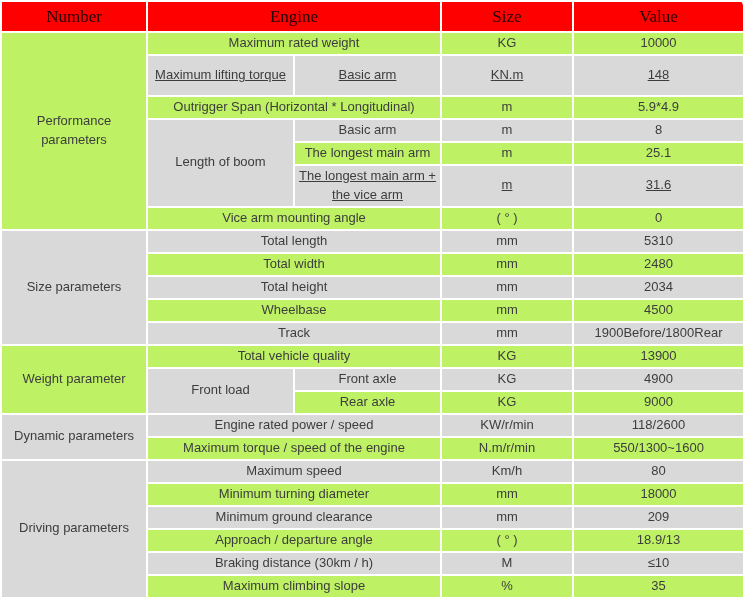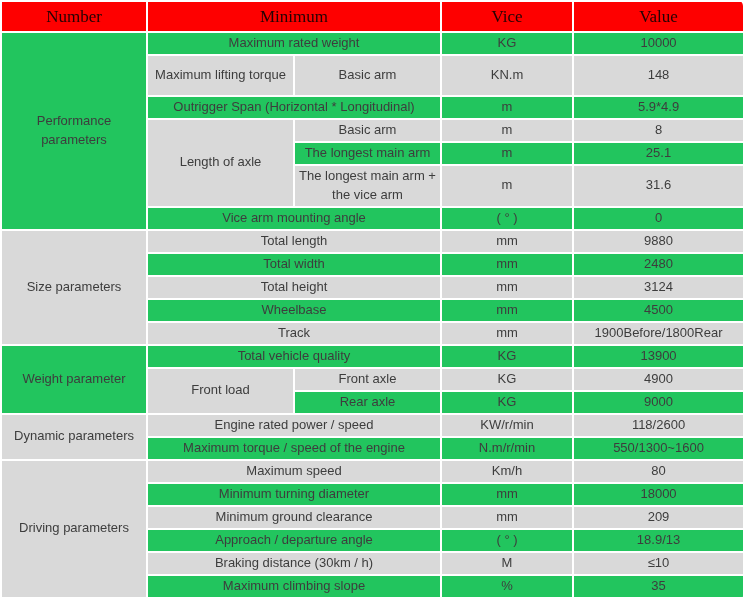--- a/index.html
+++ b/index.html
@@ -35,42 +35,42 @@
     font-weight: normal;
     font-size: 17px;
     height: 27px;
   }
   tbody td {
     font-size: 13px;
     color: #3d3d3d;
     height: 19px;
     line-height: 1.45;
   }
-  tr.l > td { background: #22c55e; }
+  tr.l > td { background: #bef264; }
   tr.d > td { background: #d9d9d9; }
   td.span-cell { background: #d9d9d9; }
-  tr.tall > td { height: 37px; }
+  tr.tall > td { height: 37px; text-decoration: underline; }
 </style>
 </head>
 <body>
 
 <div class="wrap">
 <table class="spec">
   <colgroup>
     <col style="width:146px">
     <col style="width:147px">
     <col style="width:147px">
     <col style="width:132px">
     <col style="width:171px">
   </colgroup>
   <thead>
     <tr>
       <th>Number</th>
-      <th colspan="2">Minimum</th>
-      <th>Vice</th>
+      <th colspan="2">Engine</th>
+      <th>Size</th>
       <th>Value</th>
     </tr>
   </thead>
   <tbody>
 
     <tr class="l">
       <td rowspan="7" class="span-cell">Performance parameters</td>
       <td colspan="2">Maximum rated weight</td>
       <td>KG</td>
       <td>10000</td>
@@ -80,21 +80,21 @@
       <td>Basic arm</td>
       <td>KN.m</td>
       <td>148</td>
     </tr>
     <tr class="l">
       <td colspan="2">Outrigger Span (Horizontal * Longitudinal)</td>
       <td>m</td>
       <td>5.9*4.9</td>
     </tr>
     <tr class="d">
-      <td rowspan="3" class="span-cell">Length of axle</td>
+      <td rowspan="3" class="span-cell">Length of boom</td>
       <td>Basic arm</td>
       <td>m</td>
       <td>8</td>
     </tr>
     <tr class="l">
       <td>The longest main arm</td>
       <td>m</td>
       <td>25.1</td>
     </tr>
     <tr class="d tall">
@@ -105,31 +105,31 @@
     <tr class="l">
       <td colspan="2">Vice arm mounting angle</td>
       <td>( ° )</td>
       <td>0</td>
     </tr>
 
     <tr class="d">
       <td rowspan="5" class="span-cell">Size parameters</td>
       <td colspan="2">Total length</td>
       <td>mm</td>
-      <td>9880</td>
+      <td>5310</td>
     </tr>
     <tr class="l">
       <td colspan="2">Total width</td>
       <td>mm</td>
       <td>2480</td>
     </tr>
     <tr class="d">
       <td colspan="2">Total height</td>
       <td>mm</td>
-      <td>3124</td>
+      <td>2034</td>
     </tr>
     <tr class="l">
       <td colspan="2">Wheelbase</td>
       <td>mm</td>
       <td>4500</td>
     </tr>
     <tr class="d">
       <td colspan="2">Track</td>
       <td>mm</td>
       <td>1900Before/1800Rear</td>

